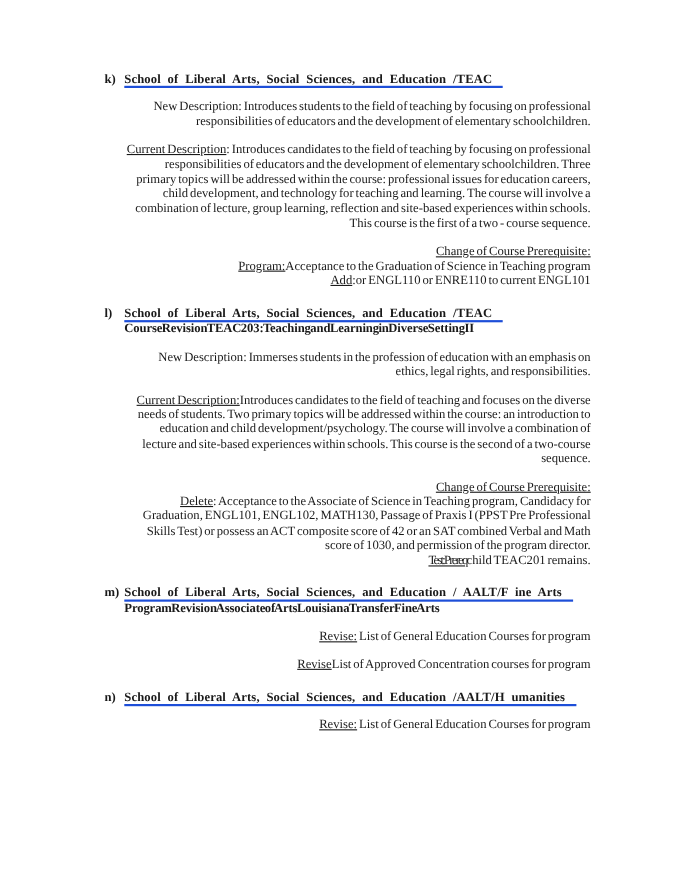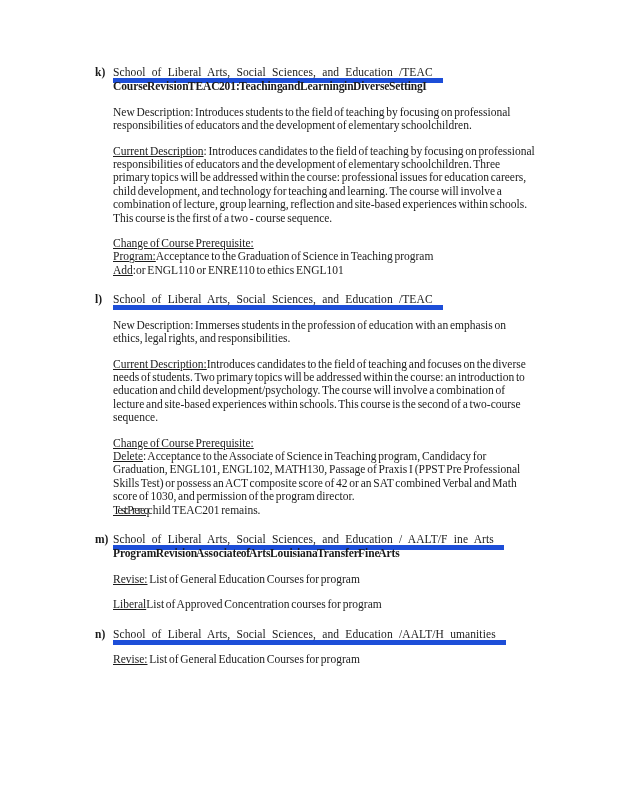--- a/index.html
+++ b/index.html
@@ -31,66 +31,66 @@
     font-weight: 700;
   }
   .body {
     flex: 0 0 424px;
     width: 424px;
     font-size: 11.5px;
     line-height: 13.4px;
   }
   .heading { margin-bottom: 1px; }
   .heading-text {
-    font-weight: 400;
+    font-weight: 700;
     word-spacing: 3.2px;
     letter-spacing: 0.1px;
-    border-bottom: 5px solid #1d4ed8;
+    border-bottom: 2px solid #1d4ed8;
     padding-right: 10px;
   }
   .subheading {
     font-weight: 700;
     word-spacing: -3.2px;
     letter-spacing: -0.1px;
     margin-top: 1px;
   }
   .block {
     margin-top: 12px;
     word-spacing: -1.1px;
   }
-  .line { min-height: 13.4px; }
+  .line { min-height: 13.4px; text-align: right; }
   .seg.u { text-decoration: underline; }
   .seg.c { letter-spacing: -1.6px; }
 </style>
 </head>
 <body>
 
 <div class="page" style="background: rgb(255, 255, 255); color: rgb(26, 26, 26);">
     <div class="section">
       <div class="label">k)</div>
       <div class="body">
         <div class="heading"><span class="heading-text">School of Liberal Arts, Social Sciences, and Education /TEAC</span></div>
-        <div class="subheading">Course Revision TEAC 201: Teaching and Learning in Diverse Setting I</div>
         <div class="block">
           <div class="line"><span class="seg n">New Description: Introduces students to the field of teaching by focusing on professional responsibilities of educators and the development of elementary schoolchildren.</span></div>
         </div>
         <div class="block">
           <div class="line"><span class="seg u">Current Description</span><span class="seg n">: Introduces candidates to the field of teaching by focusing on professional responsibilities of educators and the development of elementary schoolchildren. Three primary topics will be addressed within the course: professional issues for education careers, child development, and technology for teaching and learning. The course will involve a combination of lecture, group learning, reflection and site-based experiences within schools. This course is the first of a two - course sequence.</span></div>
         </div>
         <div class="block">
           <div class="line"><span class="seg u">Change of Course Prerequisite:</span></div>
           <div class="line"><span class="seg u">Program:</span><span class="seg n">Acceptance to the Graduation of Science in Teaching program</span></div>
-          <div class="line"><span class="seg u">Add</span><span class="seg n">:or ENGL110 or ENRE110 to ethics ENGL101</span></div>
+          <div class="line"><span class="seg u">Add</span><span class="seg n">:or ENGL110 or ENRE110 to current ENGL101</span></div>
         </div>
       </div>
     </div>
     <div class="section">
       <div class="label">l)</div>
       <div class="body">
         <div class="heading"><span class="heading-text">School of Liberal Arts, Social Sciences, and Education /TEAC</span></div>
+        <div class="subheading">Course Revision TEAC 203: Teaching and Learning in Diverse Setting II</div>
         <div class="block">
           <div class="line"><span class="seg n">New Description: Immerses students in the profession of education with an emphasis on ethics, legal rights, and responsibilities.</span></div>
         </div>
         <div class="block">
           <div class="line"><span class="seg u">Current Description:</span><span class="seg n">Introduces candidates to the field of teaching and focuses on the diverse needs of students.  Two primary topics will be addressed within the course: an introduction to education and child development/psychology. The course will involve a combination of lecture and site-based experiences within schools. This course is the second of a two-course sequence.</span></div>
         </div>
         <div class="block">
           <div class="line"><span class="seg u">Change of Course Prerequisite:</span></div>
           <div class="line"><span class="seg u">Delete</span><span class="seg n">: Acceptance to the Associate of Science in Teaching program, Candidacy for Graduation, ENGL101, ENGL102, MATH130, Passage of Praxis I (PPST Pre Professional Skills Test) or possess an ACT composite score of 42 or an SAT combined Verbal and Math score of 1030, and permission of the program director.</span></div>
           <div class="line"><span class="seg u c">Test:Prereq</span><span class="seg n">child  TEAC201 remains.</span></div>
@@ -99,21 +99,21 @@
     </div>
     <div class="section">
       <div class="label">m)</div>
       <div class="body">
         <div class="heading"><span class="heading-text">School of Liberal Arts, Social Sciences, and Education / AALT/F ine Arts</span></div>
         <div class="subheading">Program Revision Associate of Arts Louisiana Transfer Fine Arts</div>
         <div class="block">
           <div class="line"><span class="seg u">Revise:</span><span class="seg n"> List of General Education Courses for program</span></div>
         </div>
         <div class="block">
-          <div class="line"><span class="seg u">Liberal</span><span class="seg n">List of Approved Concentration courses for program</span></div>
+          <div class="line"><span class="seg u">Revise</span><span class="seg n">List of Approved Concentration courses for program</span></div>
         </div>
       </div>
     </div>
     <div class="section">
       <div class="label">n)</div>
       <div class="body">
         <div class="heading"><span class="heading-text">School of Liberal Arts, Social Sciences, and Education /AALT/H umanities</span></div>
         <div class="block">
           <div class="line"><span class="seg u">Revise:</span><span class="seg n"> List of General Education Courses for program</span></div>
         </div>

